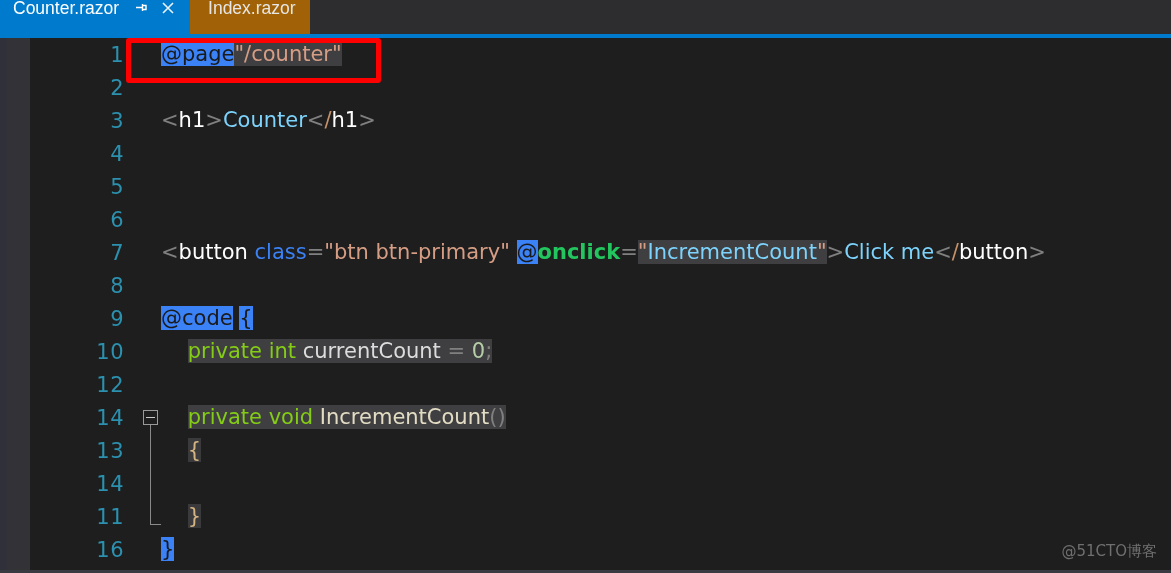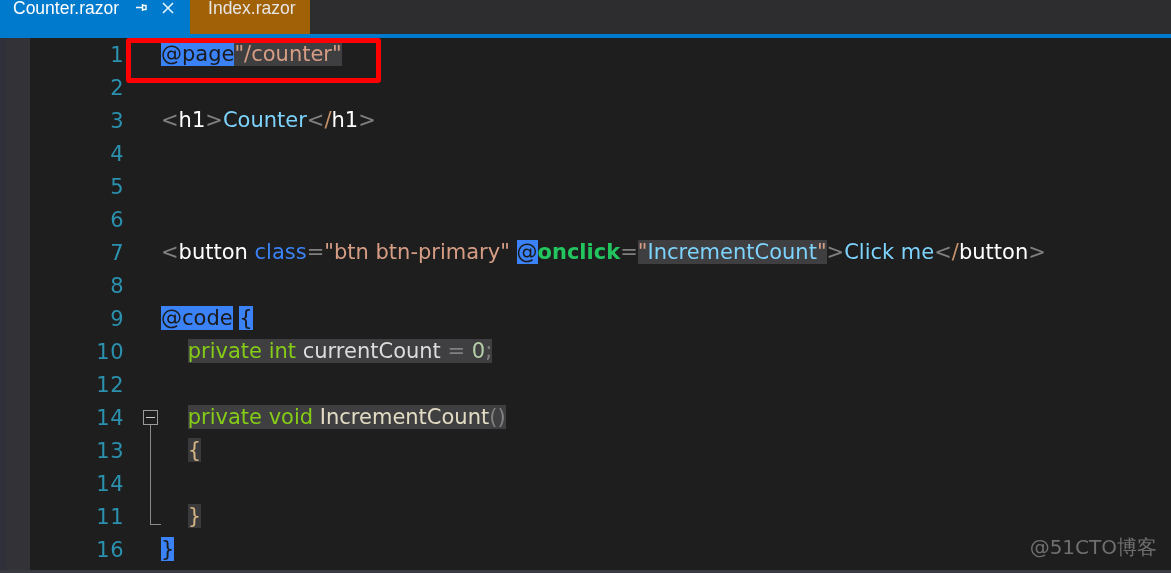--- a/index.html
+++ b/index.html
@@ -161,21 +161,21 @@
     border: 5px solid #fe0000;
     border-radius: 3px;
     pointer-events: none;
   }
 
   
   .watermark {
     position: absolute;
     right: 14px; bottom: 12px;
     color: #6f6f6f;
-    font-size: 20px;
+    font-size: 15px;
     font-family: "DejaVu Sans", sans-serif;
   }
 
   
   .bottom-line {
     position: absolute; left: 0; bottom: 0;
     width: 1171px; height: 3px;
     background: #3a3a42;
   }
 </style>

